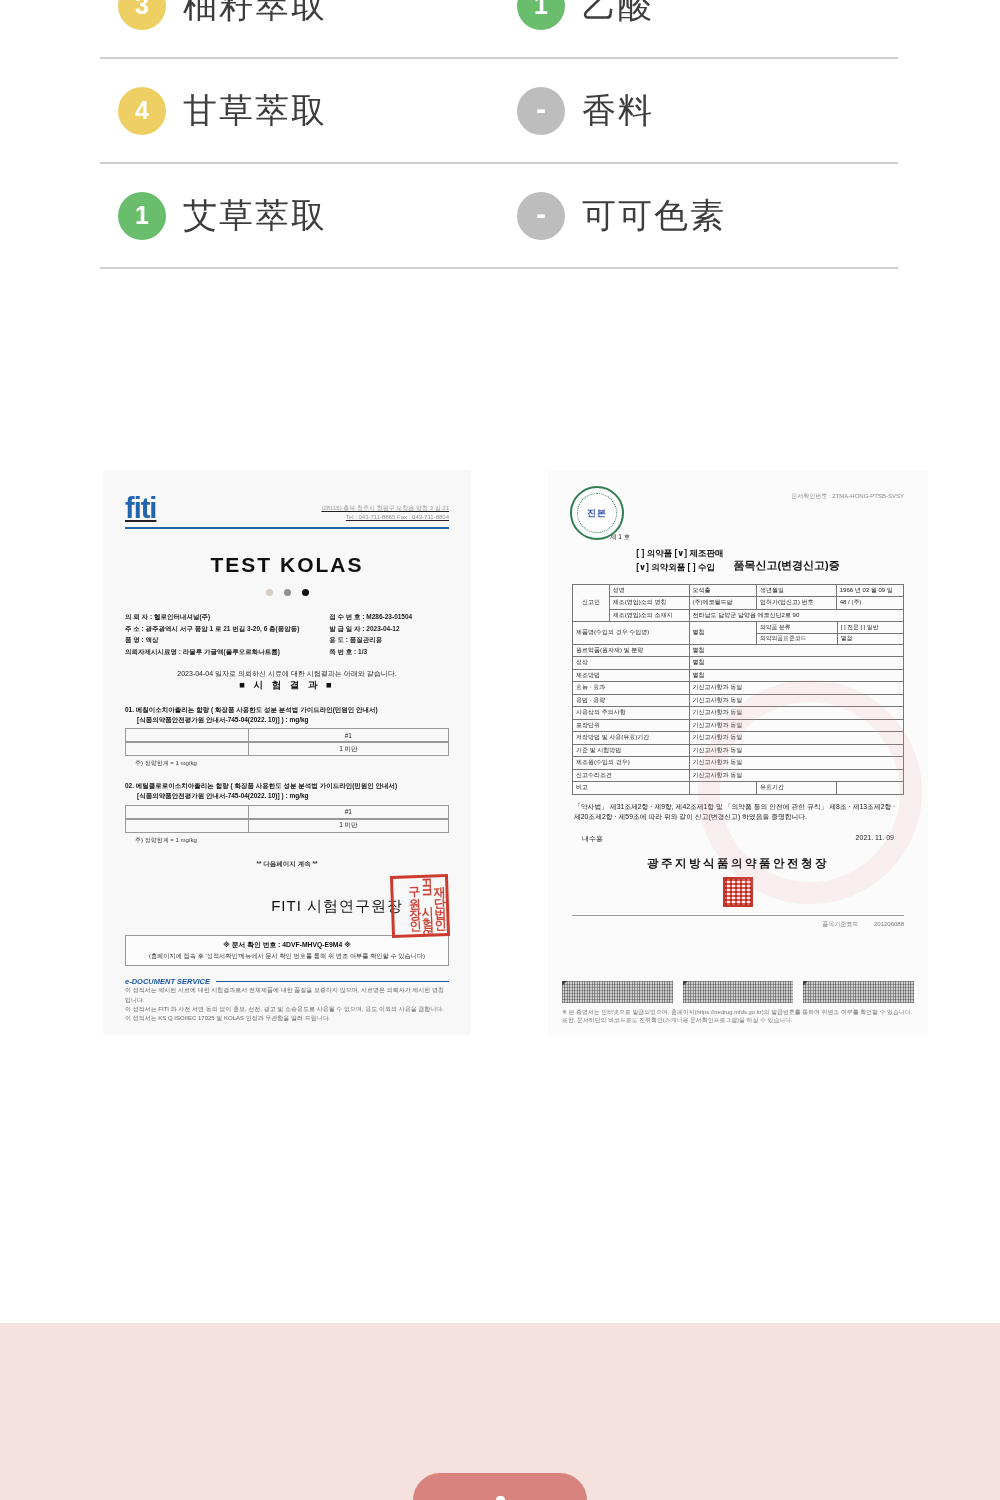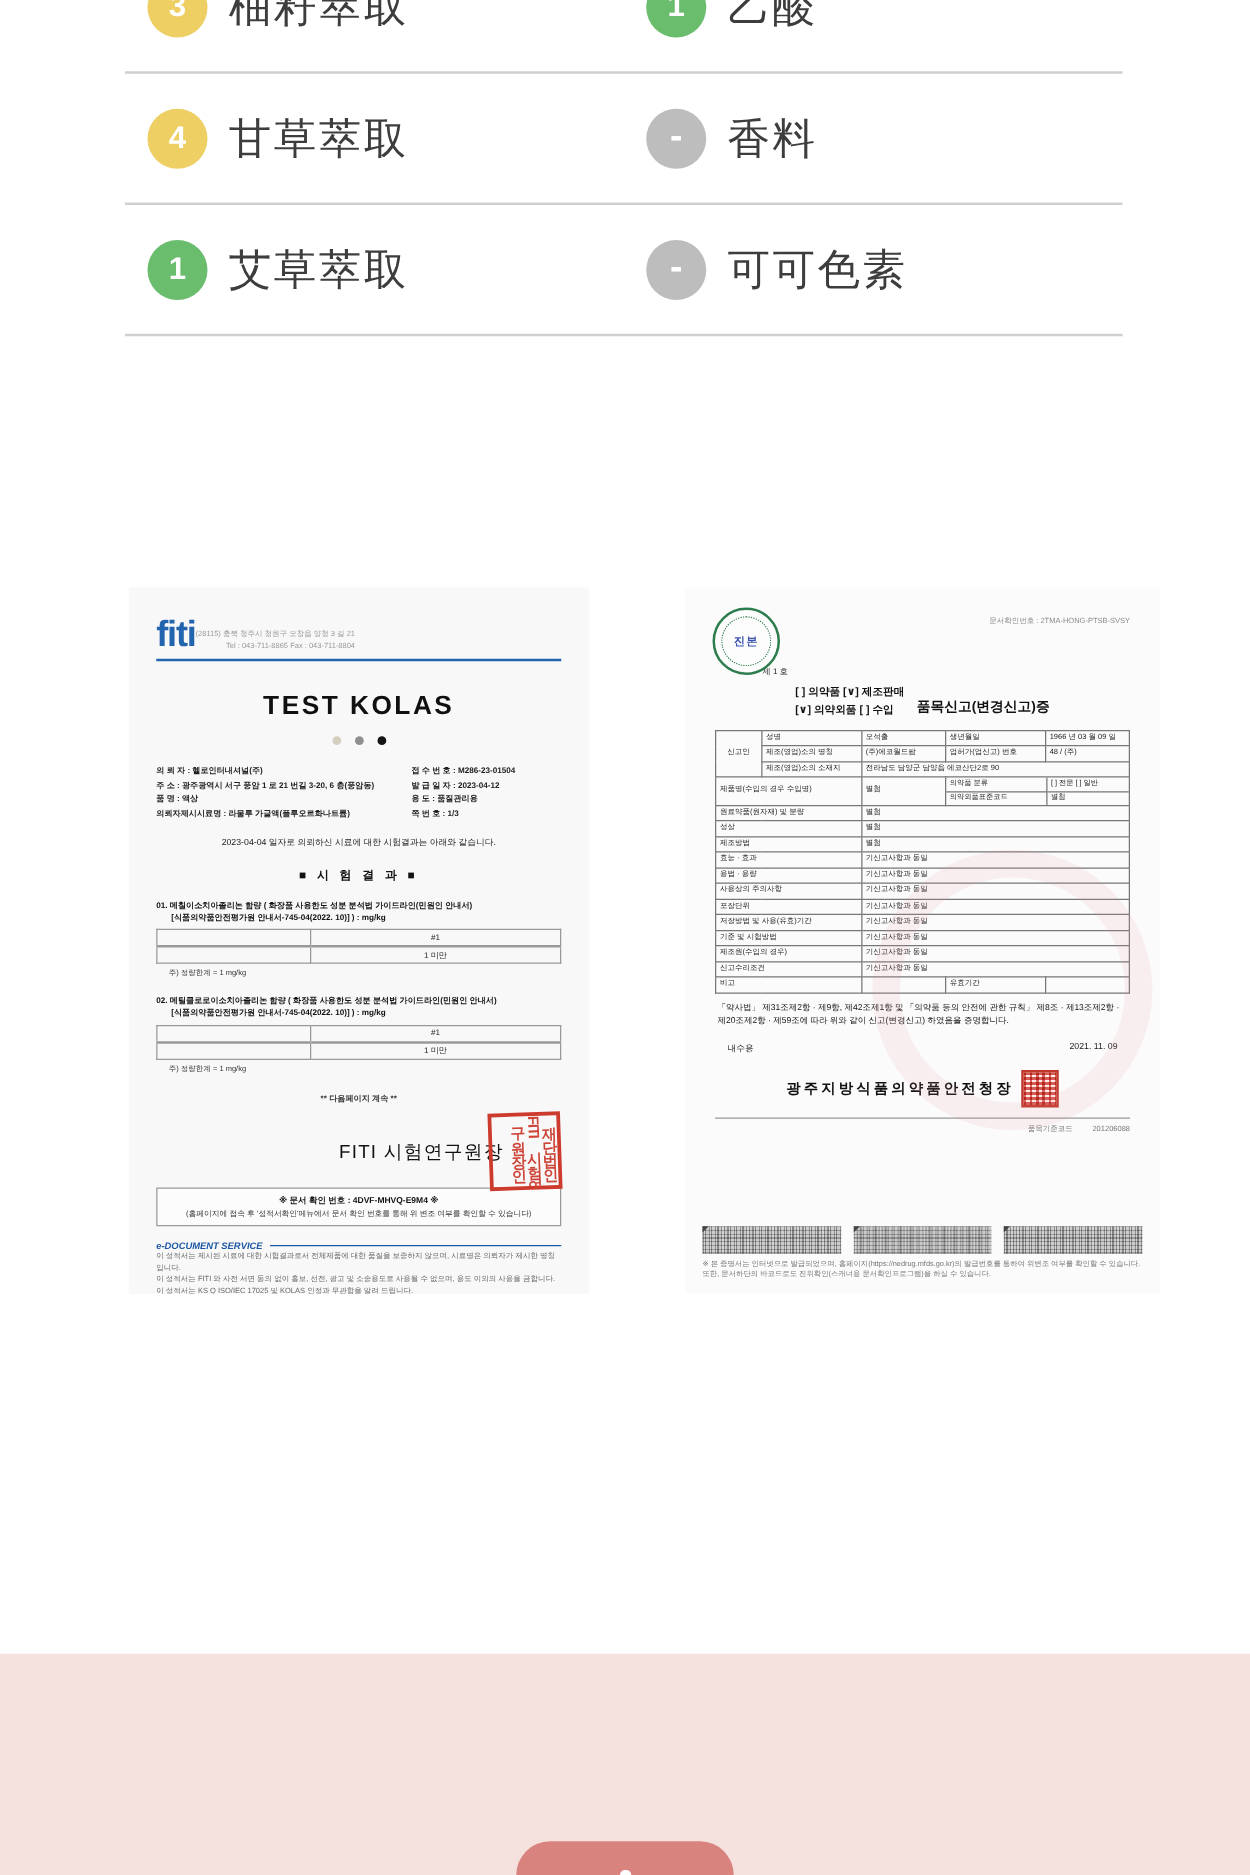--- a/index.html
+++ b/index.html
@@ -17,32 +17,32 @@
   .circle.gray{background:#BDBDBD;font-size:30px;font-weight:800;padding-bottom:4px;box-sizing:border-box;}
   .ing-label{margin-left:17px;font-size:34px;color:#3d3d3d;letter-spacing:2px;font-weight:400;}
   .ing-note{position:absolute;left:118px;top:287px;font-size:22px;color:#c8c8c8;letter-spacing:1px;}
 
   
   .doc{position:absolute;top:470px;height:565px;box-sizing:border-box;overflow:hidden;color:#222;}
   .doc-left{left:103px;width:368px;background:#f8f8f8;padding:0 22px;}
   .doc-right{left:548px;width:380px;background:#fbfbfb;padding:0 24px;}
 
   
-  .rep-head{display:flex;justify-content:flex-start;align-items:flex-end;padding-top:24px;}
+  .rep-head{display:flex;justify-content:space-between;align-items:flex-end;padding-top:24px;text-decoration:underline;}
   .rep-logo{font-size:29px;font-weight:800;color:#2364AE;letter-spacing:-1px;line-height:1;}
   .rep-addr{font-size:6px;color:#999;text-align:right;line-height:1.6;}
   .rep-rule{border-bottom:2px solid #2364AE;margin-top:4px;}
   .rep-title{margin-top:24px;text-align:center;font-size:21px;font-weight:800;letter-spacing:2px;color:#101010;}
   .rep-dots{margin-top:12px;display:flex;justify-content:center;gap:11px;}
   .rep-dots span{width:7px;height:7px;border-radius:50%;}
   .rep-dots .d1{background:#d6cfc0;} .rep-dots .d2{background:#8f8f8f;} .rep-dots .d3{background:#141414;}
   .rep-fields{margin-top:15px;display:flex;justify-content:space-between;font-size:6.5px;font-weight:700;color:#222;line-height:1.8;}
   .rep-col-l{width:61%;} .rep-col-r{width:37%;}
   .rep-intro{margin-top:11px;text-align:center;font-size:7px;color:#222;}
-  .rep-reshdr{margin-top:15px;text-align:center;font-size:9.5px;font-weight:800;letter-spacing:3px;color:#111;}
+  .rep-reshdr{text-align:center;font-size:9.5px;font-weight:800;letter-spacing:3px;color:#111;}
   .rep-sec{margin-top:13px;}
   .rep-sech{font-size:6.5px;font-weight:700;line-height:1.5;color:#111;}
   .rep-sech .ind{padding-left:12px;}
   .rep-table{margin-top:4px;width:100%;border-collapse:collapse;font-size:6.5px;}
   .rep-table td{border:1px solid #999;height:10px;text-align:center;}
   .rep-table .c1{width:38%;}
   .rep-table tr.hdr td{border-bottom-width:2px;}
   .rep-note{margin-top:3px;font-size:6px;color:#333;padding-left:10px;}
   .rep-cont{margin-top:15px;text-align:center;font-size:6.5px;font-weight:600;color:#333;}
   .rep-sign-row{position:relative;margin-top:8px;height:54px;}
@@ -75,21 +75,21 @@
   .per-table td{border:1px solid #777;padding:2px 3px;line-height:1.25;vertical-align:middle;word-break:break-all;}
   .per-table .ca{width:9%;text-align:center;}
   .per-table .k{width:22%;}
   .per-table .sub{padding:0;}
   .per-sub{width:100%;border-collapse:collapse;font-size:5.8px;}
   .per-sub td{border:0;border-bottom:1px solid #777;padding:1.5px 3px;}
   .per-sub tr:last-child td{border-bottom:0;}
   .per-sub .sk{border-right:1px solid #777;width:55%;}
   .per-legal{margin-top:7px;font-size:6.8px;line-height:1.55;color:#111;padding:0 2px;}
   .per-use{margin-top:11px;display:flex;justify-content:space-between;padding:0 10px;font-size:7px;color:#222;}
-  .per-auth{margin-top:12px;display:flex;justify-content:center;align-items:center;gap:6px;}
+  .per-auth{margin-top:12px;display:flex;justify-content:center;align-items:center;gap:6px;flex-direction:column;}
   .per-auth .t{font-size:11.5px;font-weight:700;letter-spacing:2.5px;color:#111;}
   .per-redstamp{width:30px;height:30px;border:2px solid #c0382b;box-sizing:border-box;
     background:repeating-linear-gradient(0deg,rgba(200,40,30,.75) 0 2px,rgba(255,242,240,.9) 2px 4px),
                repeating-linear-gradient(90deg,rgba(200,40,30,.7) 0 2px,rgba(255,245,243,.85) 2px 5px);
     background-blend-mode:multiply;}
   .per-line{margin-top:8px;border-top:1.5px solid #999;}
   .per-coderef{margin-top:4px;text-align:right;font-size:6px;color:#777;}
   .per-coderef .v{margin-left:14px;}
   .per-barcodes{position:absolute;left:14px;right:14px;bottom:32px;display:flex;gap:10px;}
   .per-barcodes .bc{flex:1;height:22px;position:relative;

